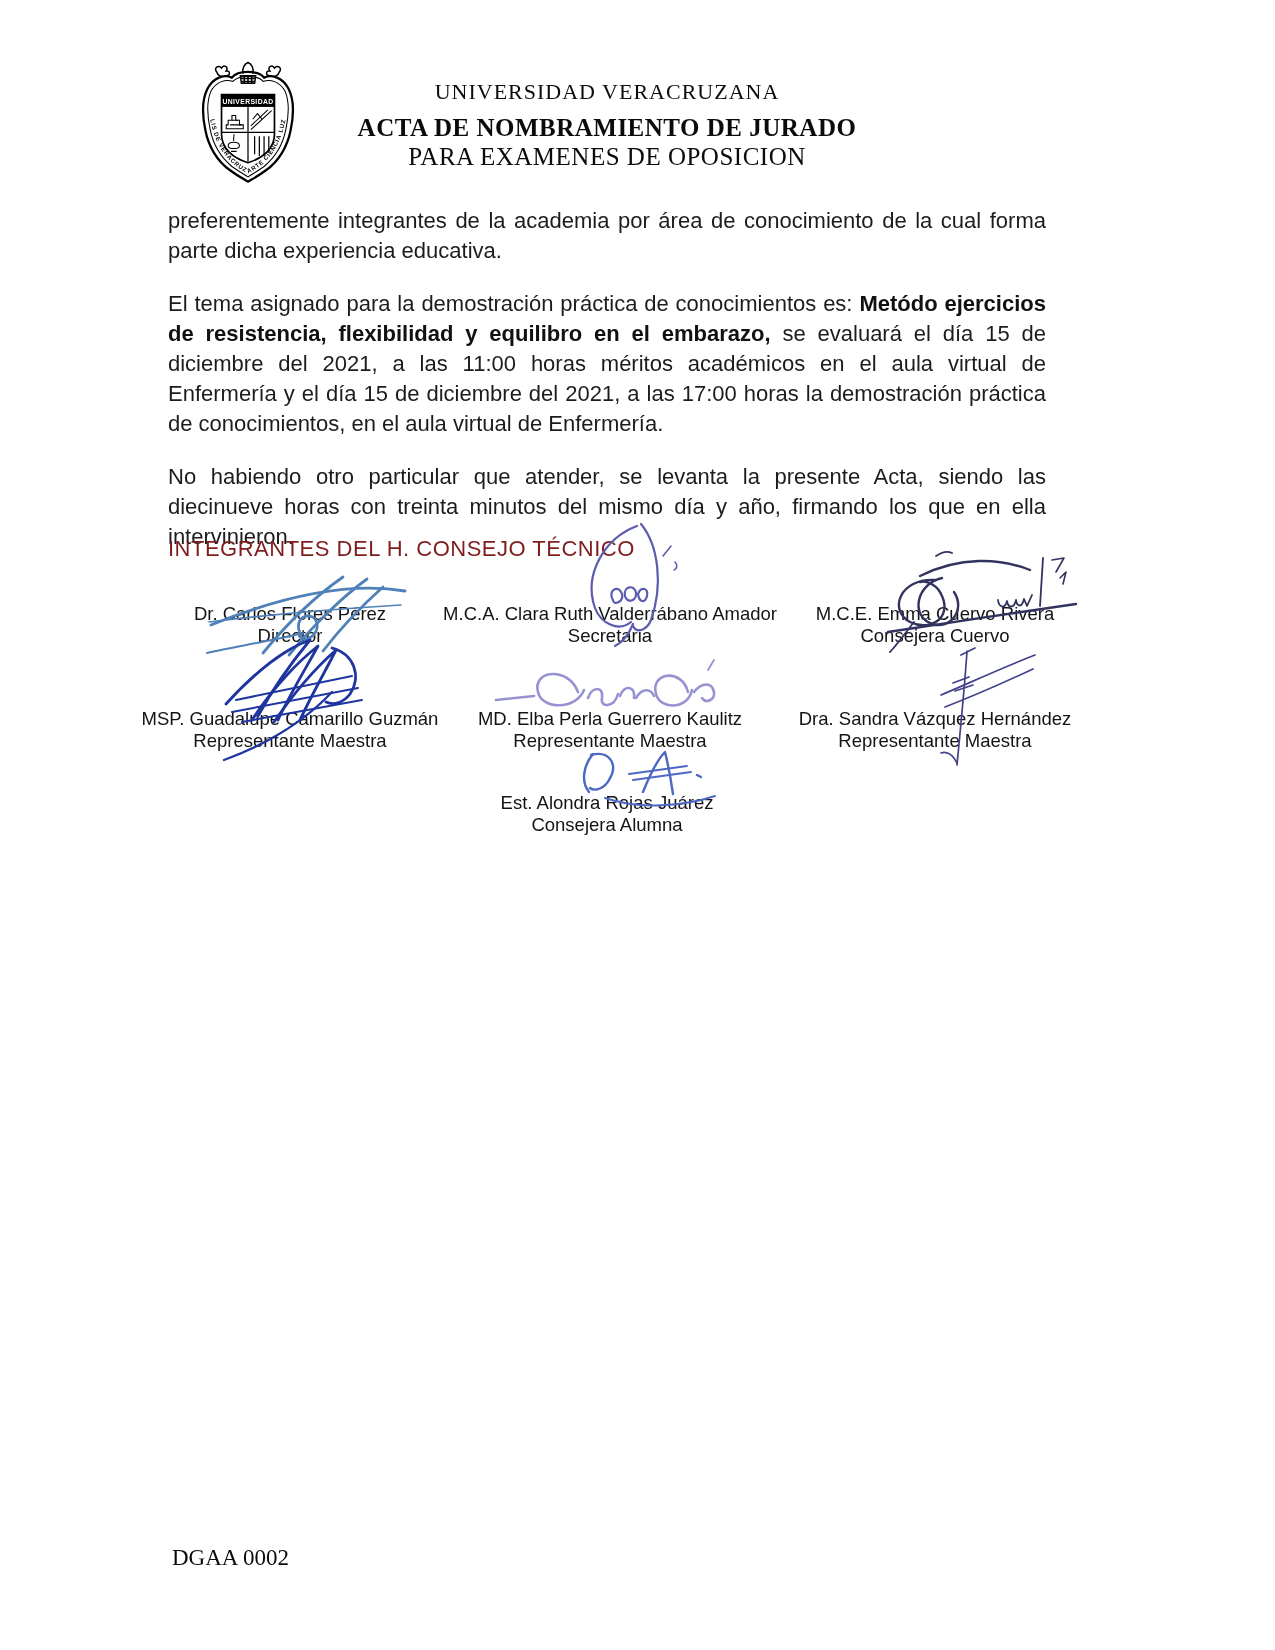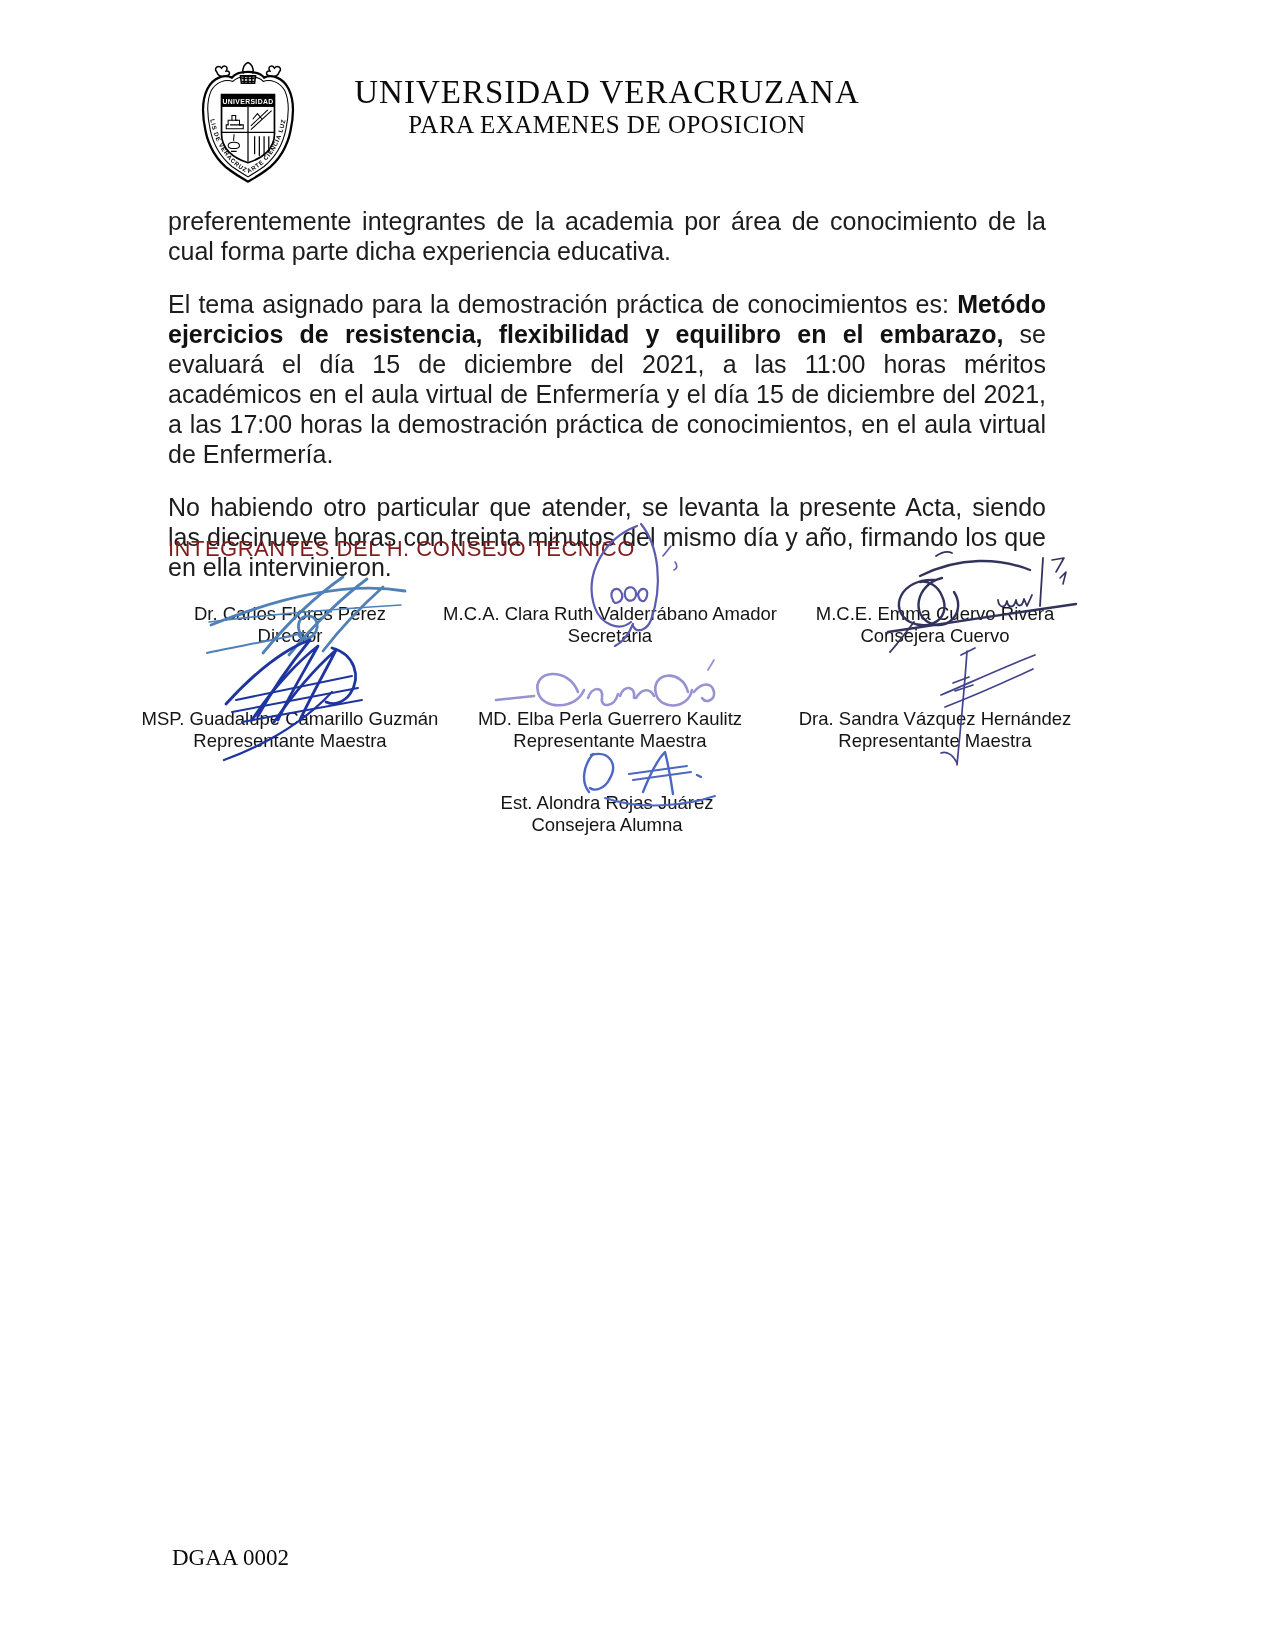--- a/index.html
+++ b/index.html
@@ -13,27 +13,27 @@
     overflow:hidden;
   }
   
   .crest{position:absolute;left:196px;top:58px;width:104px;height:130px;}
   .titles{
     position:absolute;left:168px;top:74px;width:878px;
     text-align:center;
     font-family:"Liberation Serif", serif;
     color:#0b0b0b;
   }
-  .title-univ{font-size:33px;letter-spacing:1px;line-height:36px;}
+  .title-univ{font-size:22px;letter-spacing:1px;line-height:36px;}
   .title-acta{font-size:25px;font-weight:bold;letter-spacing:.5px;line-height:29px;margin-top:3px;}
   .title-para{font-size:25px;font-weight:normal;letter-spacing:.5px;line-height:29px;}
   
   .content{
     position:absolute;left:168px;top:206px;width:878px;
-    font-size:25px;line-height:30px;text-align:justify;color:#1c1c1c;
+    font-size:22px;line-height:30px;text-align:justify;color:#1c1c1c;
   }
   .content p{margin:0 0 23px 0;}
   .content b{font-weight:bold;color:#111;}
   .section-heading{
     position:absolute;left:168px;top:536px;width:878px;
     text-align:left;font-size:22px;letter-spacing:.5px;color:#7f1d1d;
   }
   
   .sig-row{position:absolute;left:140px;width:950px;display:grid;}
   #sig-row-1{top:603px;grid-template-columns:300px 340px 310px;}
@@ -113,20 +113,21 @@
     <defs>
       <path id="mottoPath" d="M13,44 C15,80 29,108 55,119 C81,108 95,80 97,44"></path>
     </defs>
     <text class="crest-motto">
       <textPath href="#mottoPath" startOffset="50%" text-anchor="middle">LIS DE VERACRUZ ARTE CIENCIA LUZ</textPath>
     </text>
   </svg>
 
   <div class="titles">
     <div class="title-univ">UNIVERSIDAD VERACRUZANA</div>
+    <div class="title-acta">ACTA DE NOMBRAMIENTO DE JURADO</div>
     <div class="title-para">PARA EXAMENES DE OPOSICION</div>
   </div>
 
   <div class="content">
     <p><span>preferentemente integrantes de la academia por área de conocimiento de la cual forma parte dicha experiencia educativa.</span></p>
     <p><span>El tema asignado para la demostración práctica de conocimientos es: </span><b>Metódo ejercicios de resistencia, flexibilidad y equilibro en el embarazo,</b><span> se evaluará el día 15 de diciembre del 2021, a las 11:00 horas méritos académicos en el aula virtual de Enfermería y el día 15 de diciembre del 2021, a las 17:00 horas la demostración práctica de conocimientos, en el aula virtual de Enfermería.</span></p>
     <p><span>No habiendo otro particular que atender, se levanta la presente Acta, siendo las diecinueve horas con treinta minutos del mismo día y año, firmando los que en ella intervinieron.</span></p>
   </div>
 
   <div class="section-heading">INTEGRANTES DEL H. CONSEJO TÉCNICO</div>

